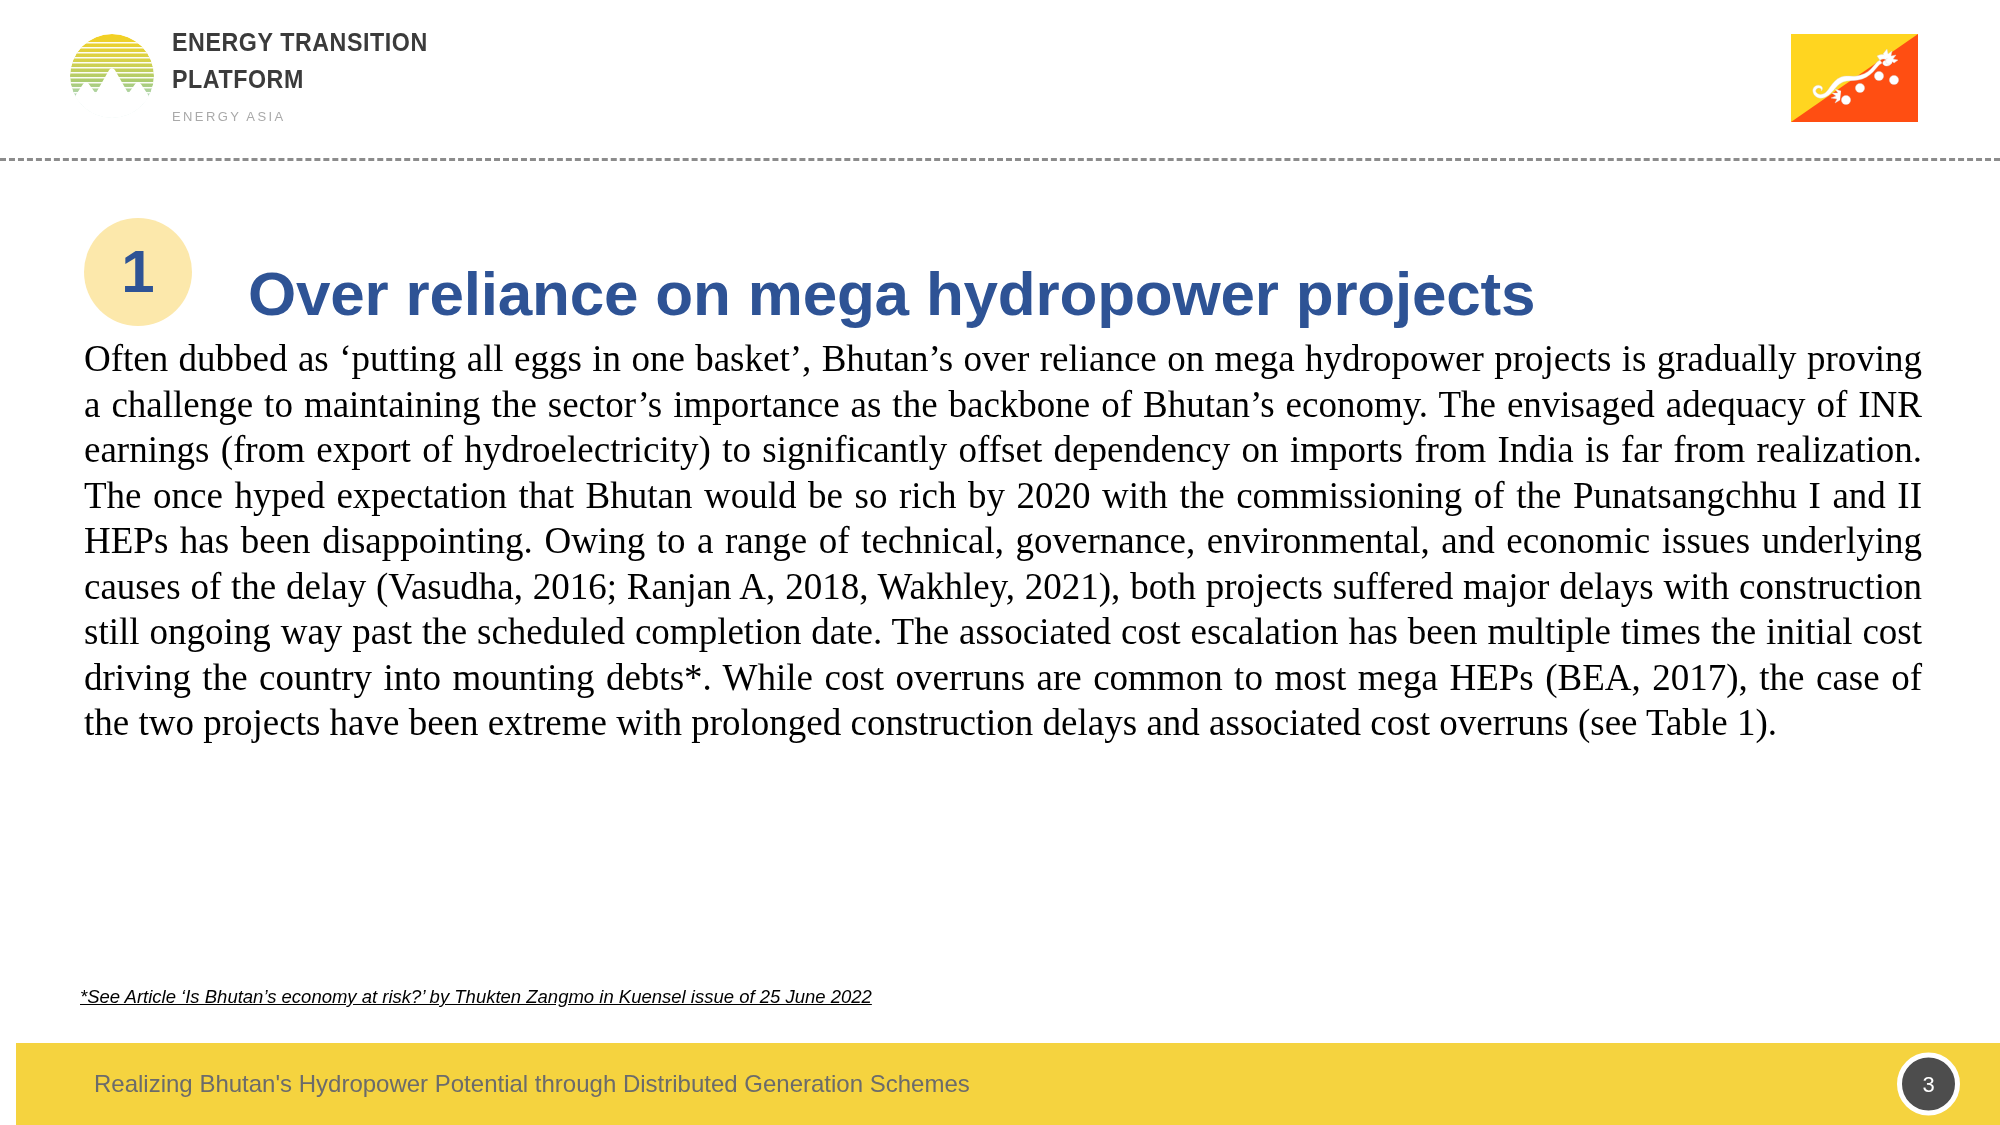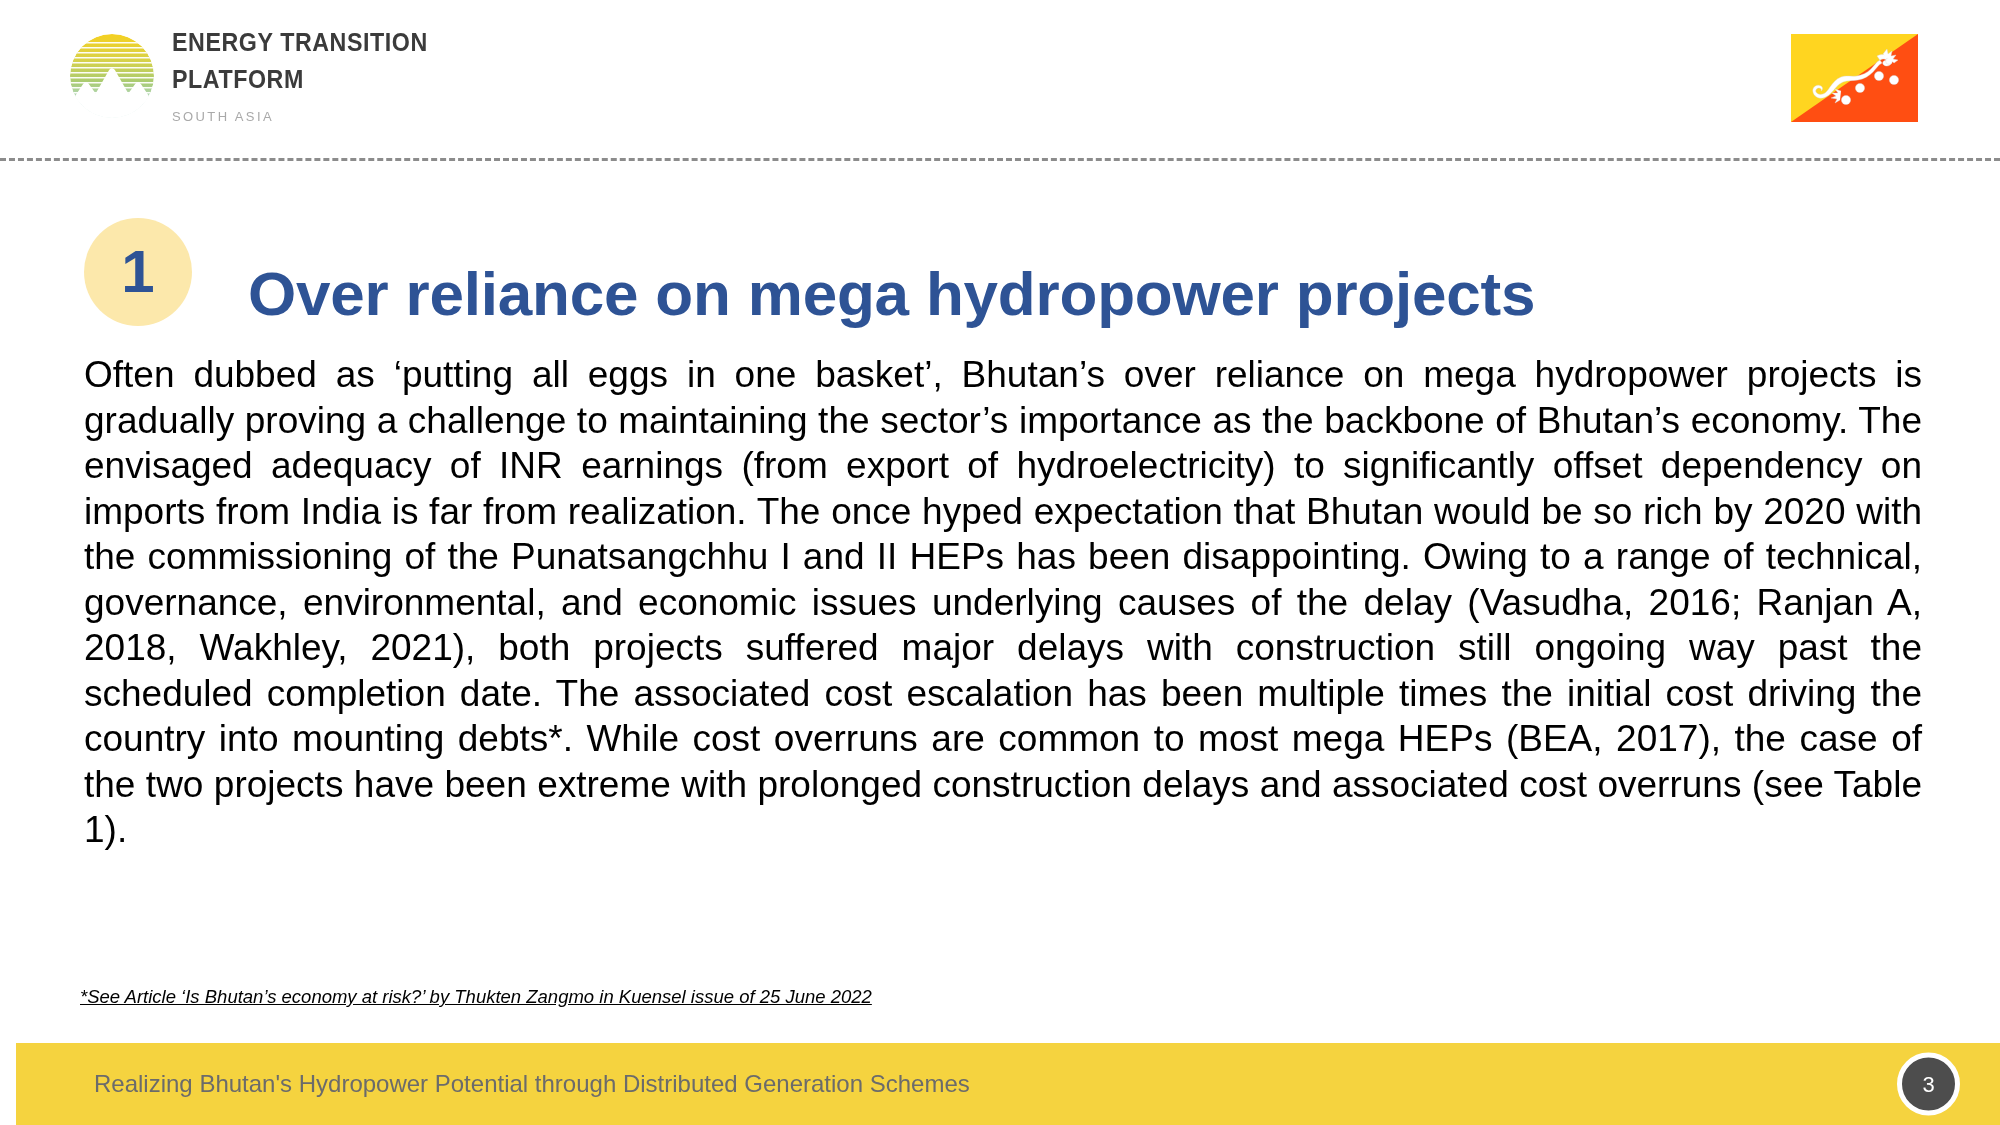--- a/index.html
+++ b/index.html
@@ -113,24 +113,24 @@
     font-weight: bold;
     color: #2e5395;
     white-space: nowrap;
     letter-spacing: -0.2px;
     margin-top: 43px;
   }
 
   
   .body-copy {
     position: absolute;
-    top: 352px;
+    top: 336px;
     left: 84px;
     width: 1838px;
-    font-family: Liberation Sans, sans-serif;
+    font-family: Liberation Serif, serif;
     font-size: 37px;
     line-height: 45.5px;
     color: #000000;
     text-align: justify;
     text-justify: inter-word;
   }
 
   .footnote {
     position: absolute;
     top: 986px;
@@ -226,21 +226,21 @@
             <rect x="0" y="82" width="92" height="1.5" fill="#ffffff"></rect>
           </g>
           <path d="M4 78 L20 52 L30 68 L46 38 L62 68 L72 52 L88 78 L88 92 L4 92 Z" fill="#ffffff"></path>
           <path d="M4 80 L20 56 L30 70 L46 42 L62 70 L72 56 L88 80" fill="none" stroke="#ffffff" stroke-width="7" stroke-linejoin="round"></path>
         </g>
       </svg>
     </div>
     <div class="logo-words">
       <div class="logo-line">ENERGY TRANSITION</div>
       <div class="logo-line">PLATFORM</div>
-      <div class="logo-sub">SOUTH ASIA</div>
+      <div class="logo-sub">ENERGY ASIA</div>
     </div>
   </div>
 
   <div class="flag">
     <svg width="127" height="88" viewBox="0 0 127 88">
       <rect x="0" y="0" width="127" height="88" fill="#ffd520"></rect>
       <polygon points="127,0 127,88 0,88" fill="#ff4e12"></polygon>
       <g fill="#ffffff" stroke="#d8d8d8" stroke-width="0.4">
         <path d="M86 22 c6 -3 12 -1 14 3 c2 4 -1 7 -4 7 c-3 0 -5 -2 -4 -4
                  c1 -2 4 -2 5 0 c-1 -3 -5 -4 -8 -2 c-4 2 -6 6 -9 9

